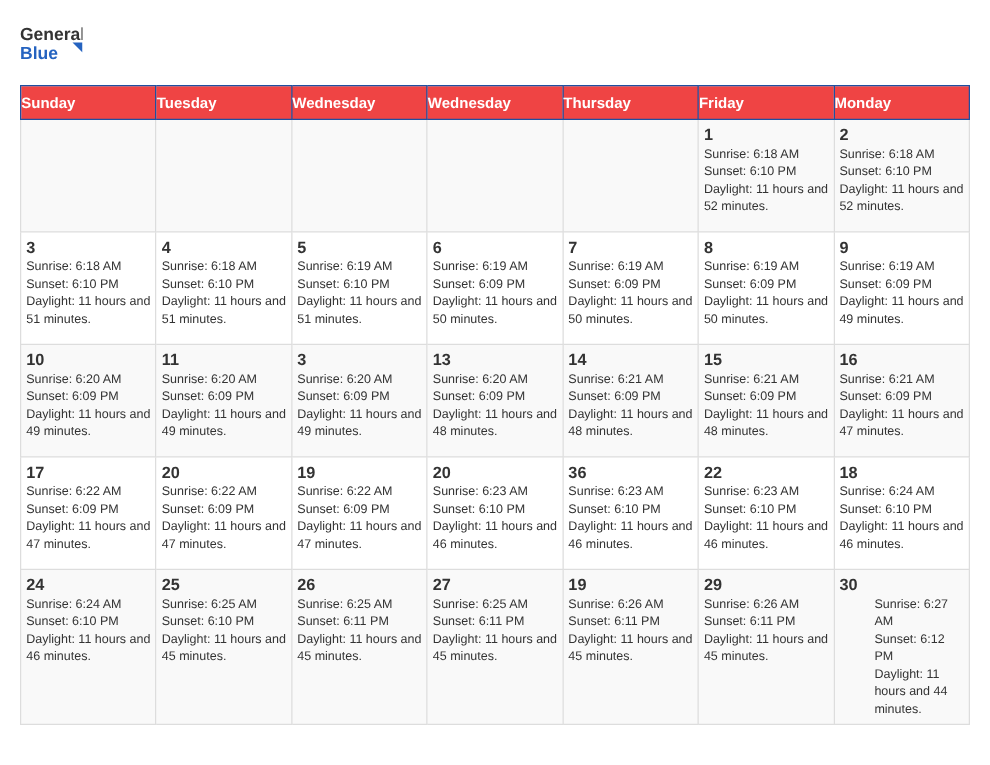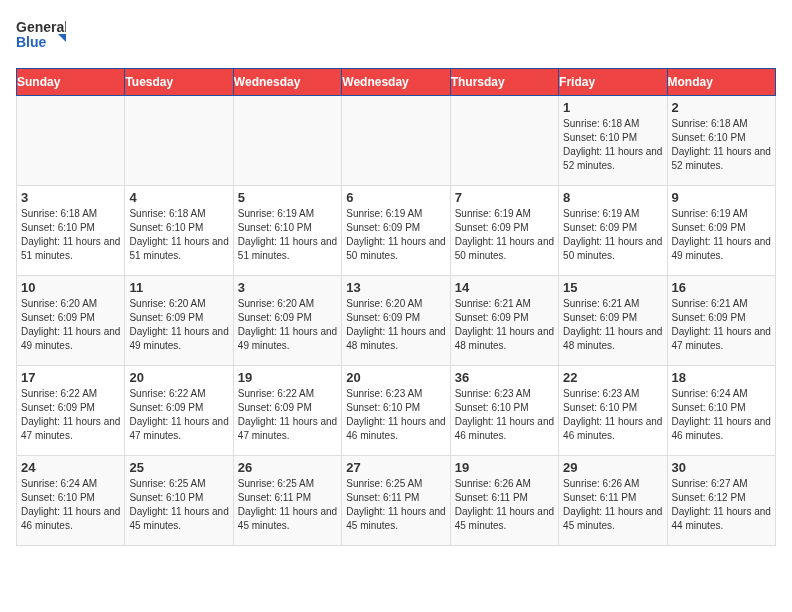--- a/index.html
+++ b/index.html
@@ -288,19 +288,19 @@
 Daylight: 11 hours and 45 minutes.</div>
         </td>
         <td>
           <span class="day-number">29</span>
           <div class="day-info" style="white-space: pre-line;">Sunrise: 6:26 AM
 Sunset: 6:11 PM
 Daylight: 11 hours and 45 minutes.</div>
         </td>
         <td>
           <span class="day-number">30</span>
-          <div class="day-info" style="white-space: pre-line;">Sunrise: 6:27 AM
+          <div class="day-info" style="white-space: pre-line; margin-left: 28px;">Sunrise: 6:27 AM
 Sunset: 6:12 PM
 Daylight: 11 hours and 44 minutes.</div>
         </td>
       </tr>
     </tbody>
 </table>
 
 </body></html>

